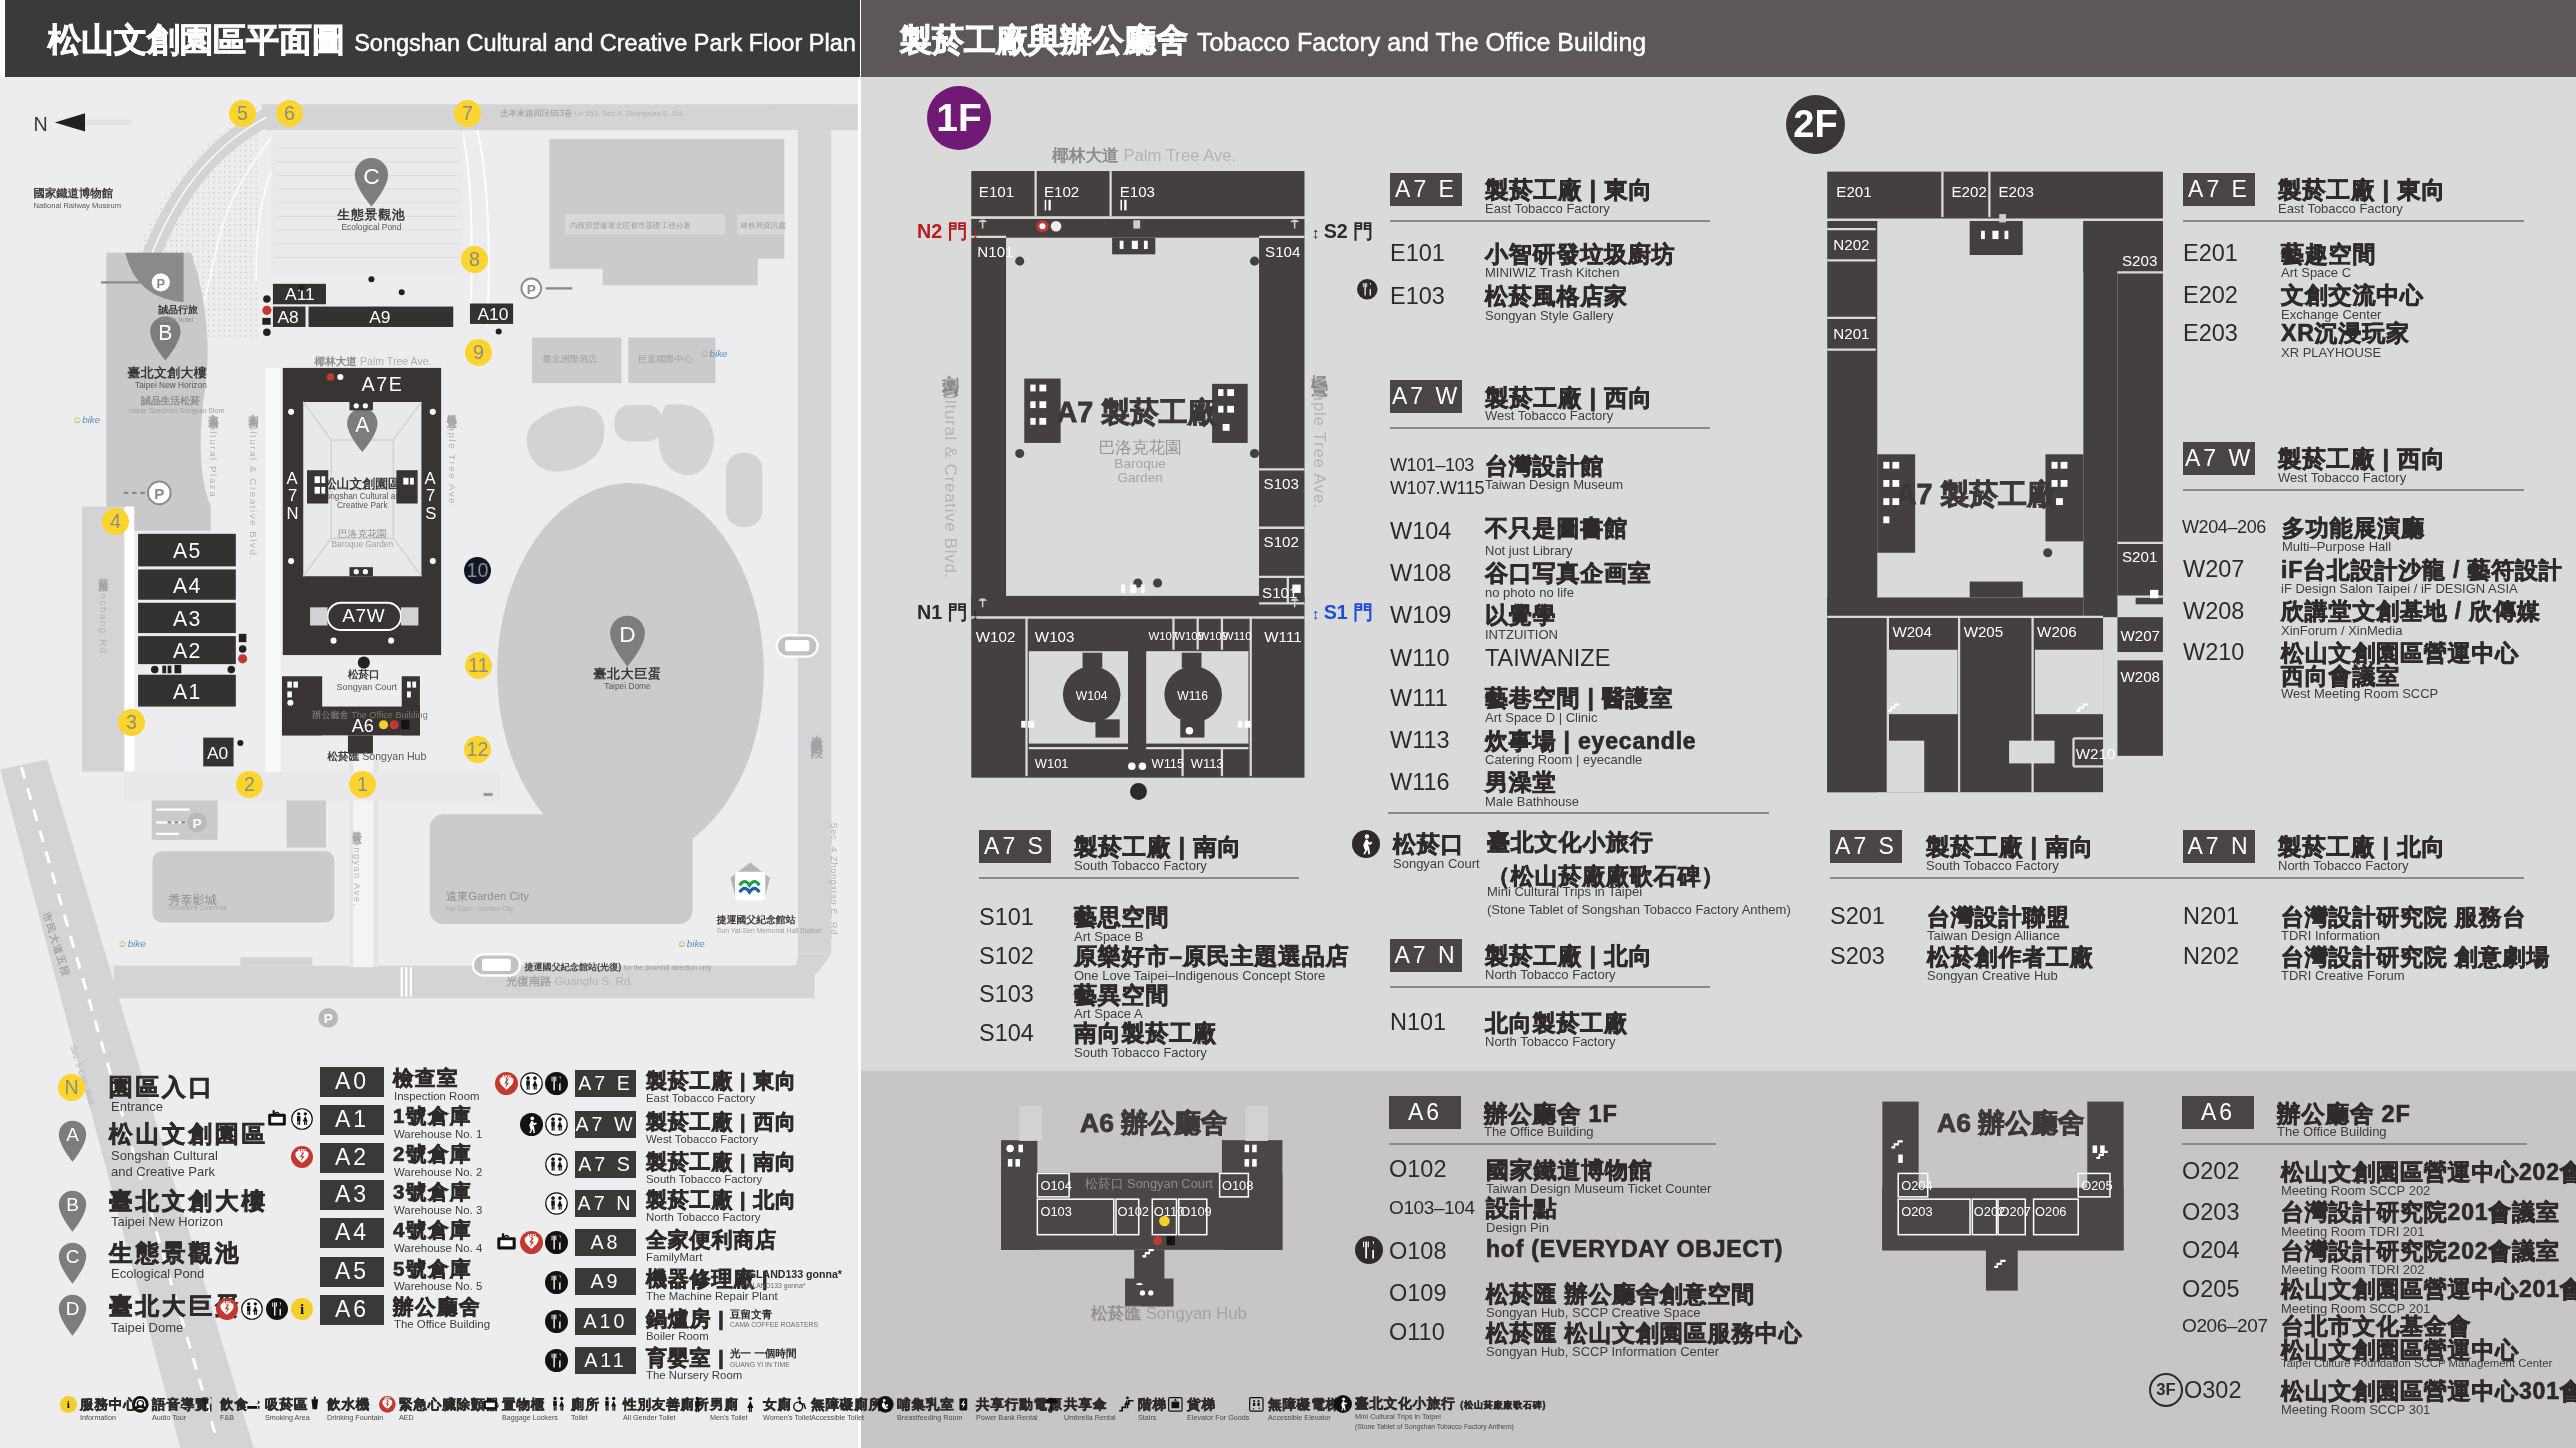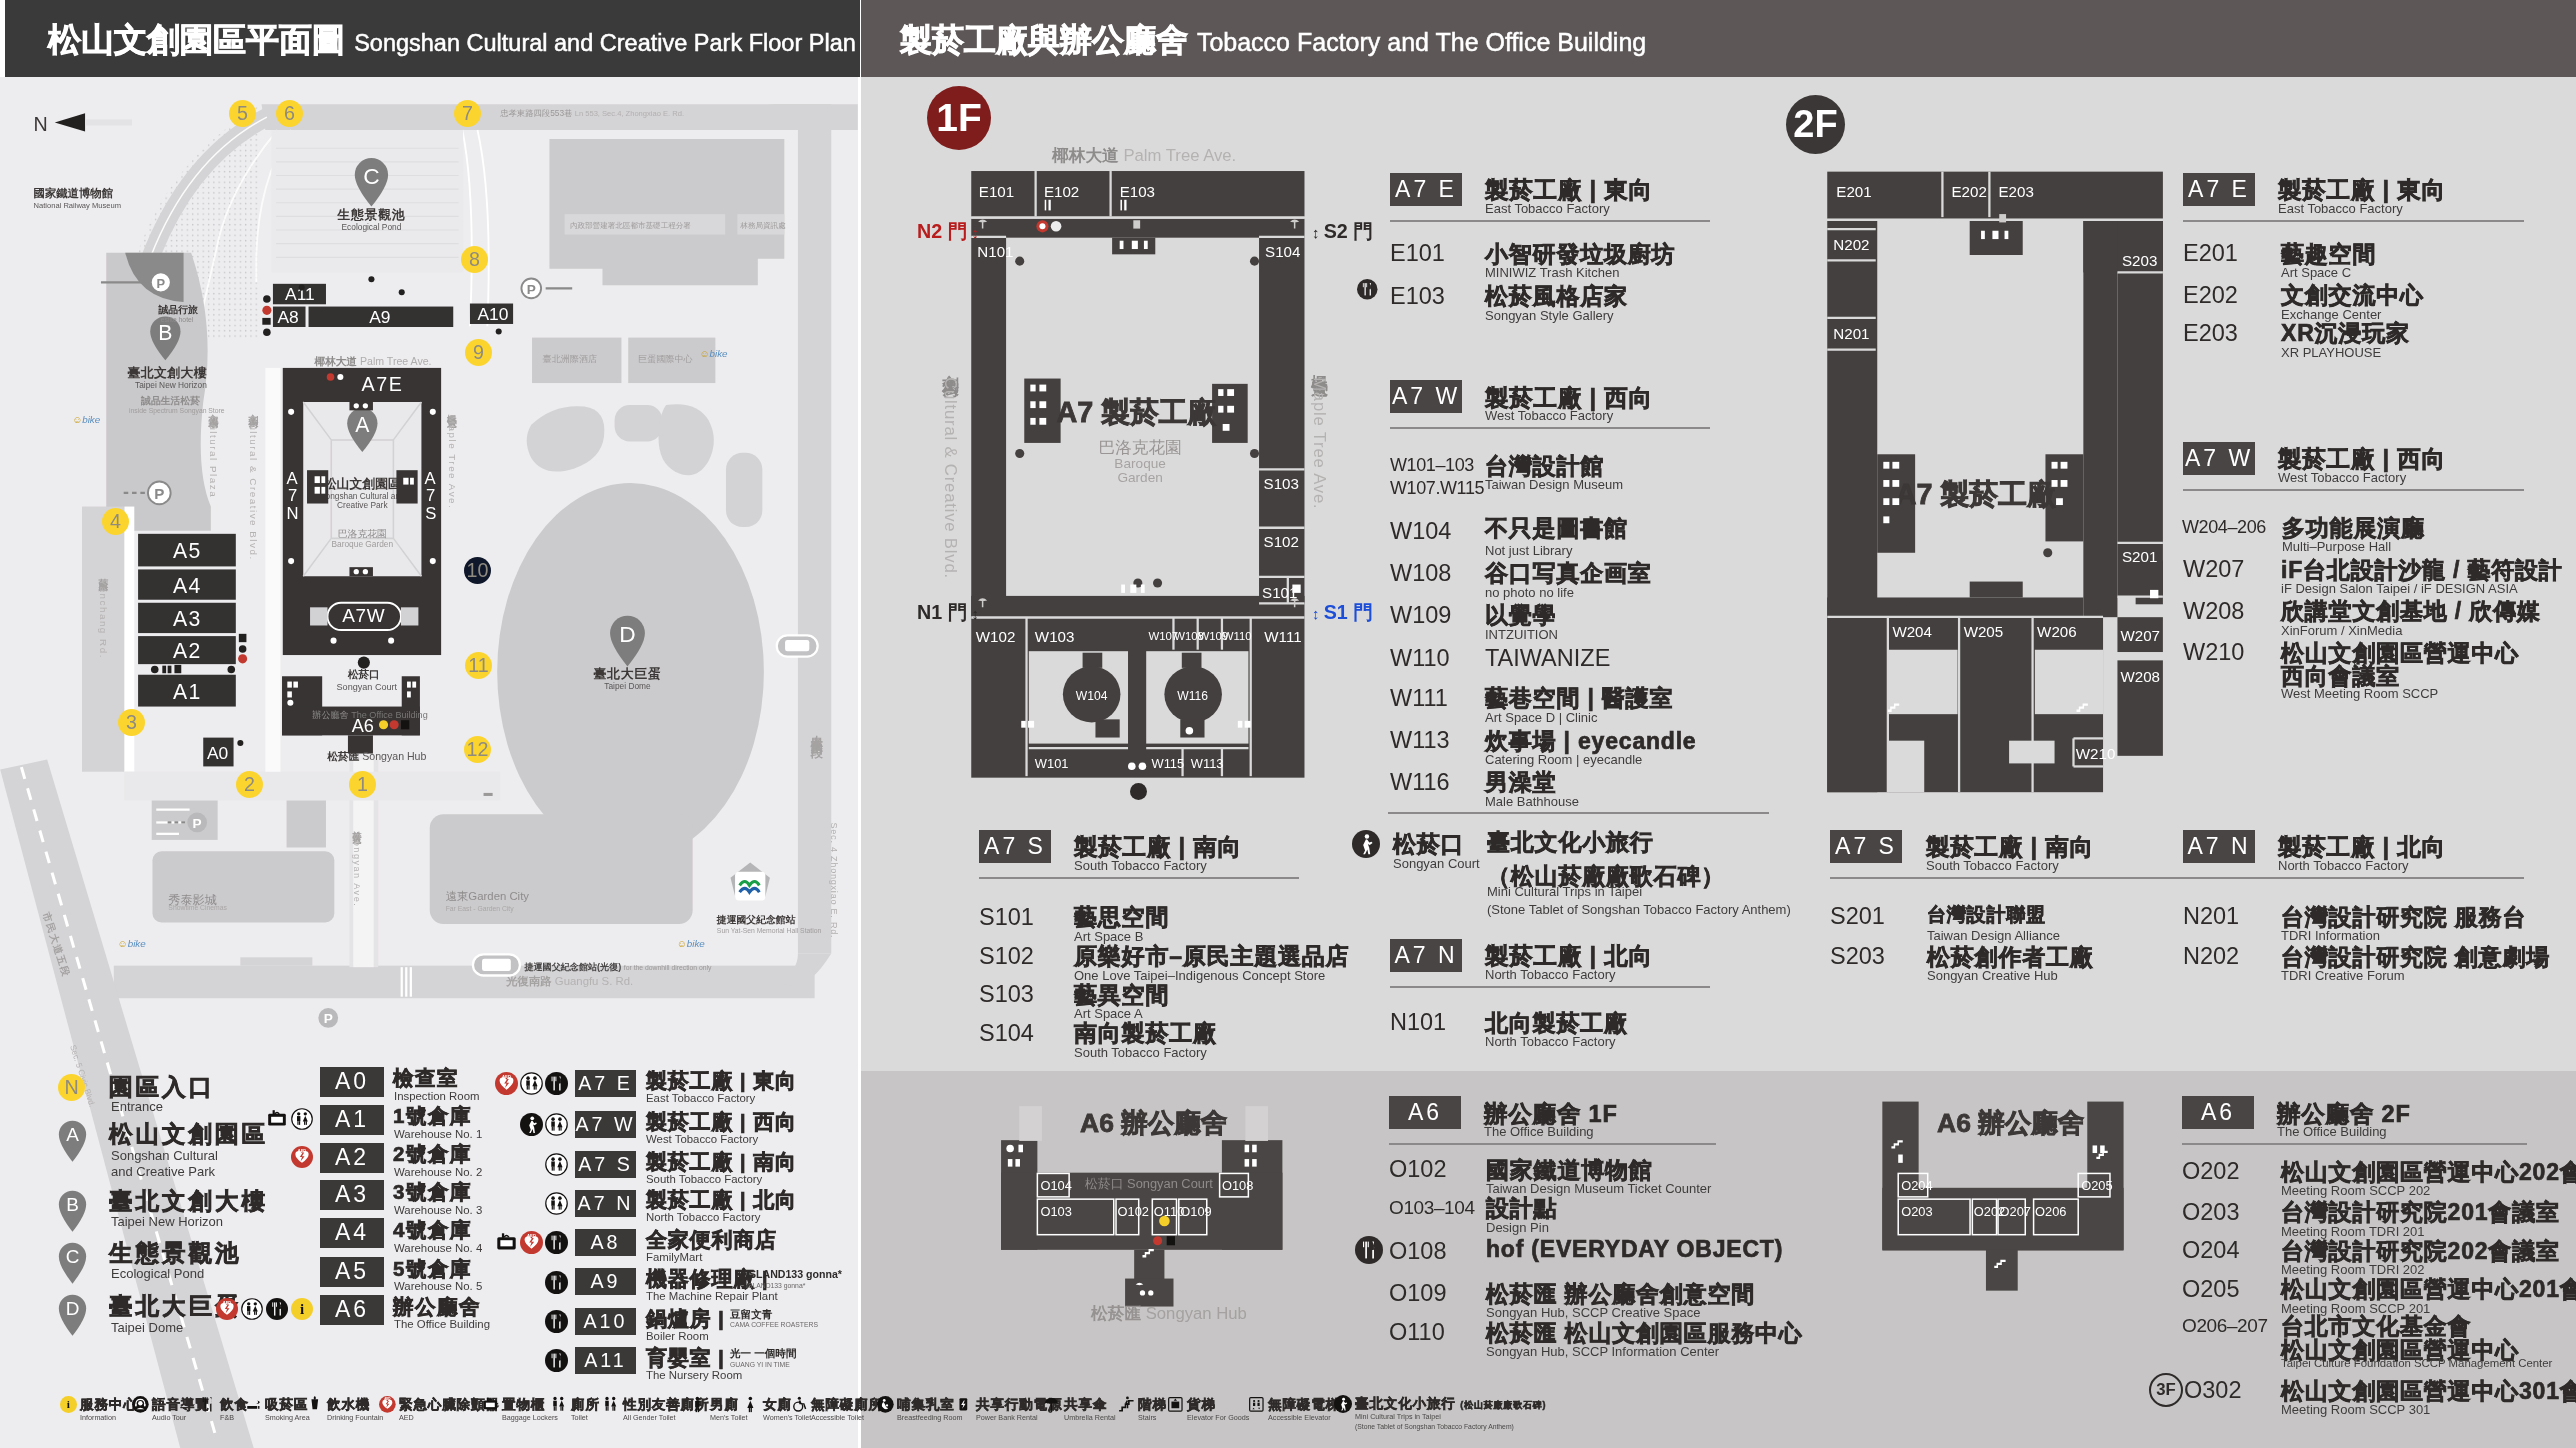--- a/index.html
+++ b/index.html
@@ -23,21 +23,21 @@
 <div class="abs bgB"></div>
 
 <div class="abs hdrL"></div>
 
 <div class="abs" style="left:48px;top:18px;color:#fff;font-size:33px;font-weight:700;white-space:nowrap;-webkit-text-stroke:0.9px #fff;">松山文創園區平面圖 <span style="font-size:23.5px;font-weight:400;text-align:right;-webkit-text-stroke:0.5px #fff;">Songshan Cultural and Creative Park Floor Plan</span></div>
 
 <div class="abs hdrR"></div>
 
 <div class="abs" style="left:900px;top:19px;color:#fff;font-size:32px;font-weight:700;white-space:nowrap;-webkit-text-stroke:0.9px #fff;">製菸工廠與辦公廳舍 <span style="font-size:25px;font-weight:400;-webkit-text-stroke:0.5px #fff;">Tobacco Factory and The Office Building</span></div>
 
-<div class="abs" style="left:927px;top:86px;width:64px;height:64px;border-radius:50%;background:#7f1d1d;color:#fff;font-size:39px;font-weight:700;text-align:center;line-height:64px;">1F</div>
+<div class="abs" style="left:927px;top:86px;width:64px;height:64px;border-radius:50%;background:#701a75;color:#fff;font-size:39px;font-weight:700;text-align:center;line-height:64px;">1F</div>
 
 <div class="abs" style="left:1786px;top:95px;width:59px;height:59px;border-radius:50%;background:#3b3737;color:#fff;font-size:38px;font-weight:700;text-align:center;line-height:59px;">2F</div>
 
 <svg class="abs" style="left:894px;top:136px;" width="515" height="682" viewBox="1180 180 680 900">
 <g fill="#454040">
 
 <rect x="1282" y="226" width="440" height="60"></rect>
 
 <rect x="1282" y="289" width="440" height="25"></rect>
 
@@ -486,21 +486,21 @@
 <div class="cjk" style="left:2281px;top:661px;">西向會議室</div>
 <div class="sub" style="left:2281px;top:686px;">West Meeting Room SCCP</div>
 
 <div class="chip" style="left:1830px;top:830px;width:72px;height:33px;line-height:33px;font-size:23px;">A7 S</div>
 
 <div class="cjk" style="left:1926px;top:831px;font-size:23.5px;">製菸工廠 | 南向</div>
 <div class="sub" style="left:1926px;top:858px;">South Tobacco Factory</div>
 <div class="hr" style="left:1830px;top:877px;width:409px;"></div>
 
 <div class="code" style="left:1830px;top:903px;">S201</div>
-<div class="cjk" style="left:1927px;top:902px;font-size:19px;">台灣設計聯盟</div>
+<div class="cjk" style="left:1927px;top:902px;font-size:23px;">台灣設計聯盟</div>
 <div class="sub" style="left:1927px;top:928px;">Taiwan Design Alliance</div>
 
 <div class="code" style="left:1830px;top:943px;">S203</div>
 <div class="cjk" style="left:1927px;top:942px;font-size:23px;">松菸創作者工廠</div>
 <div class="sub" style="left:1927px;top:968px;">Songyan Creative Hub</div>
 
 <div class="chip" style="left:2183px;top:830px;width:72px;height:33px;line-height:33px;font-size:23px;">A7 N</div>
 
 <div class="cjk" style="left:2278px;top:831px;font-size:23.5px;">製菸工廠 | 北向</div>
 <div class="sub" style="left:2278px;top:858px;">North Tobacco Factory</div>

